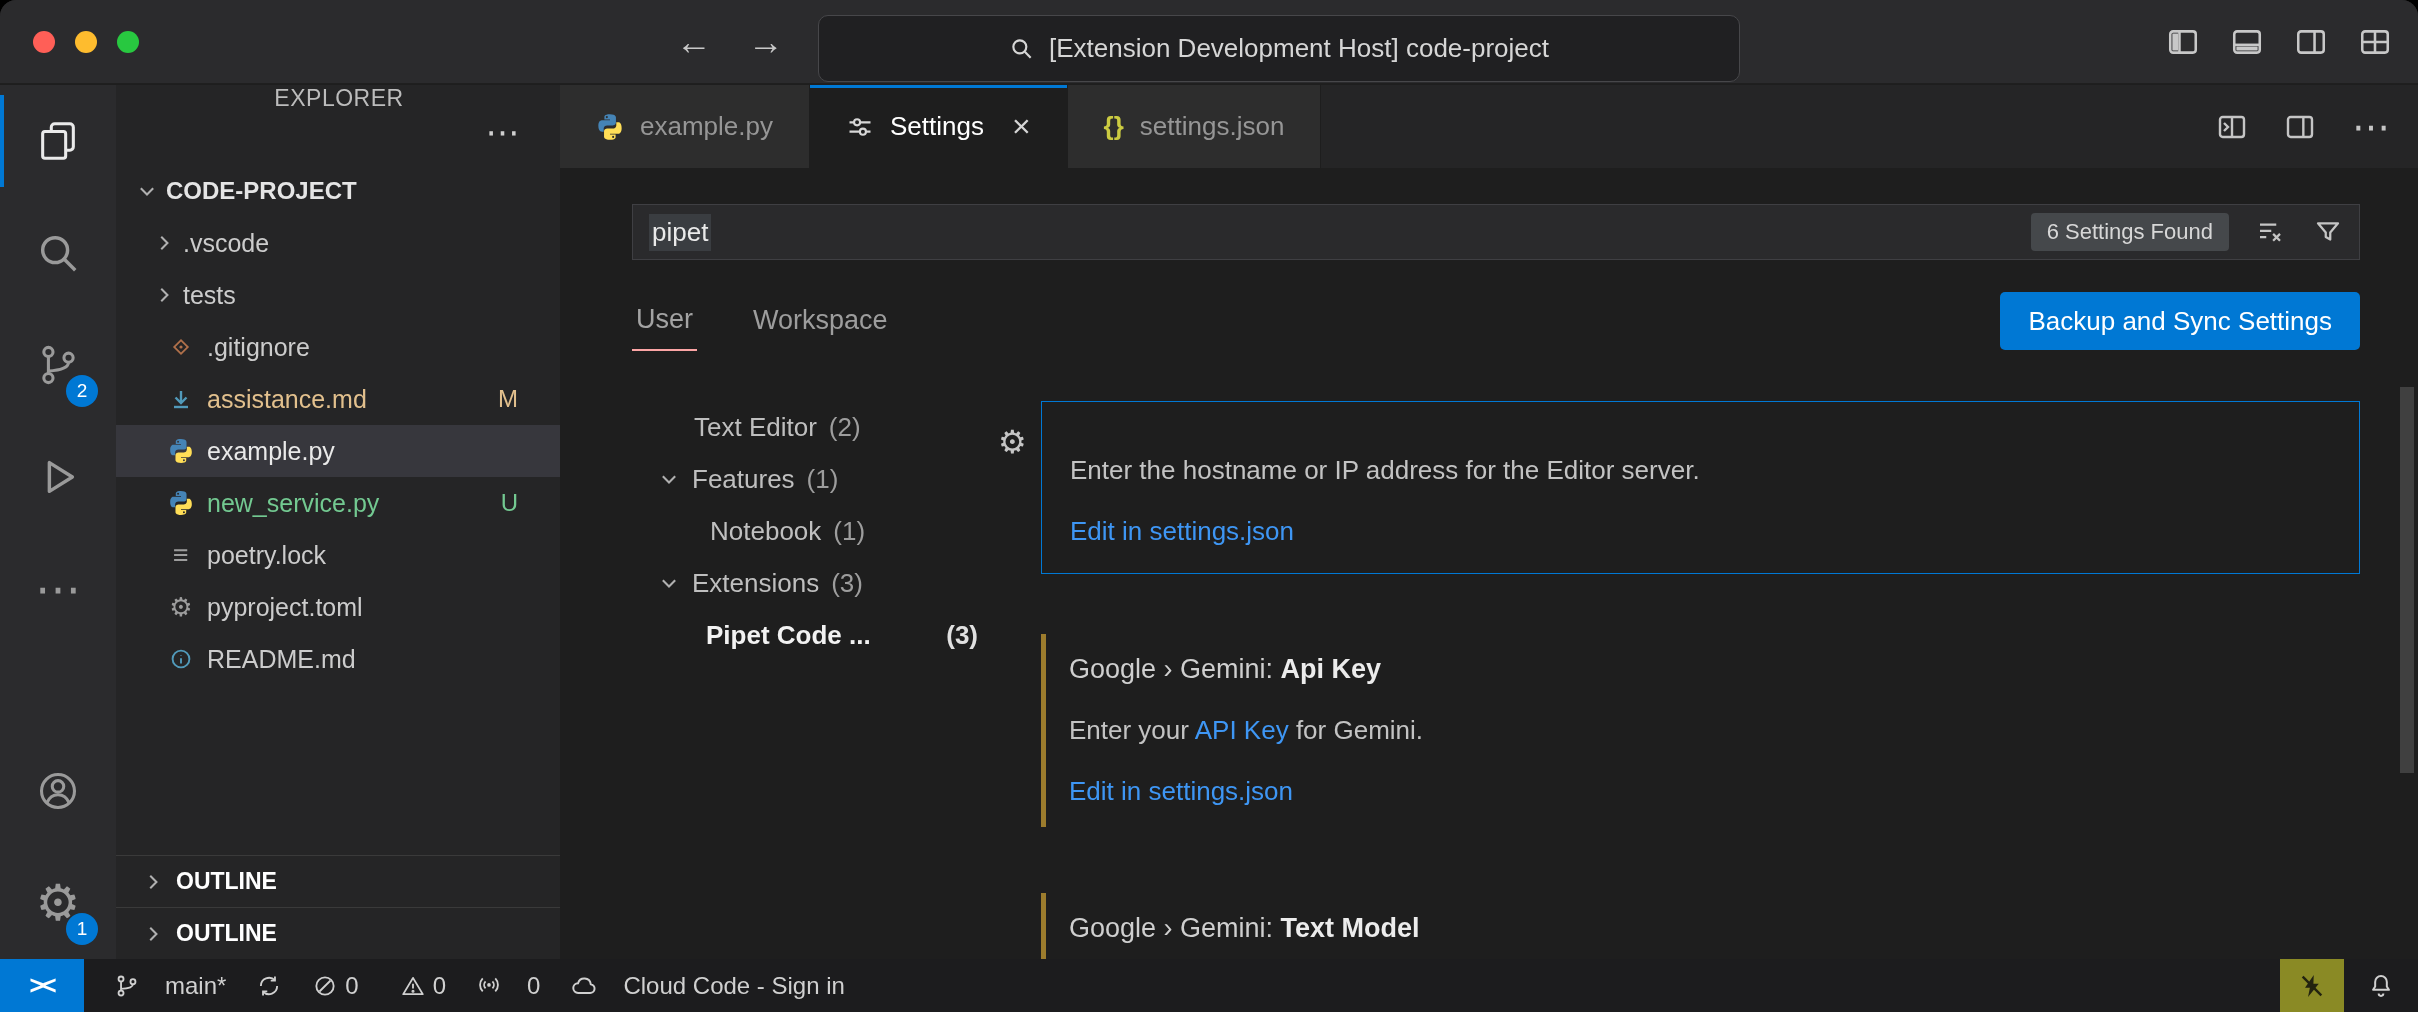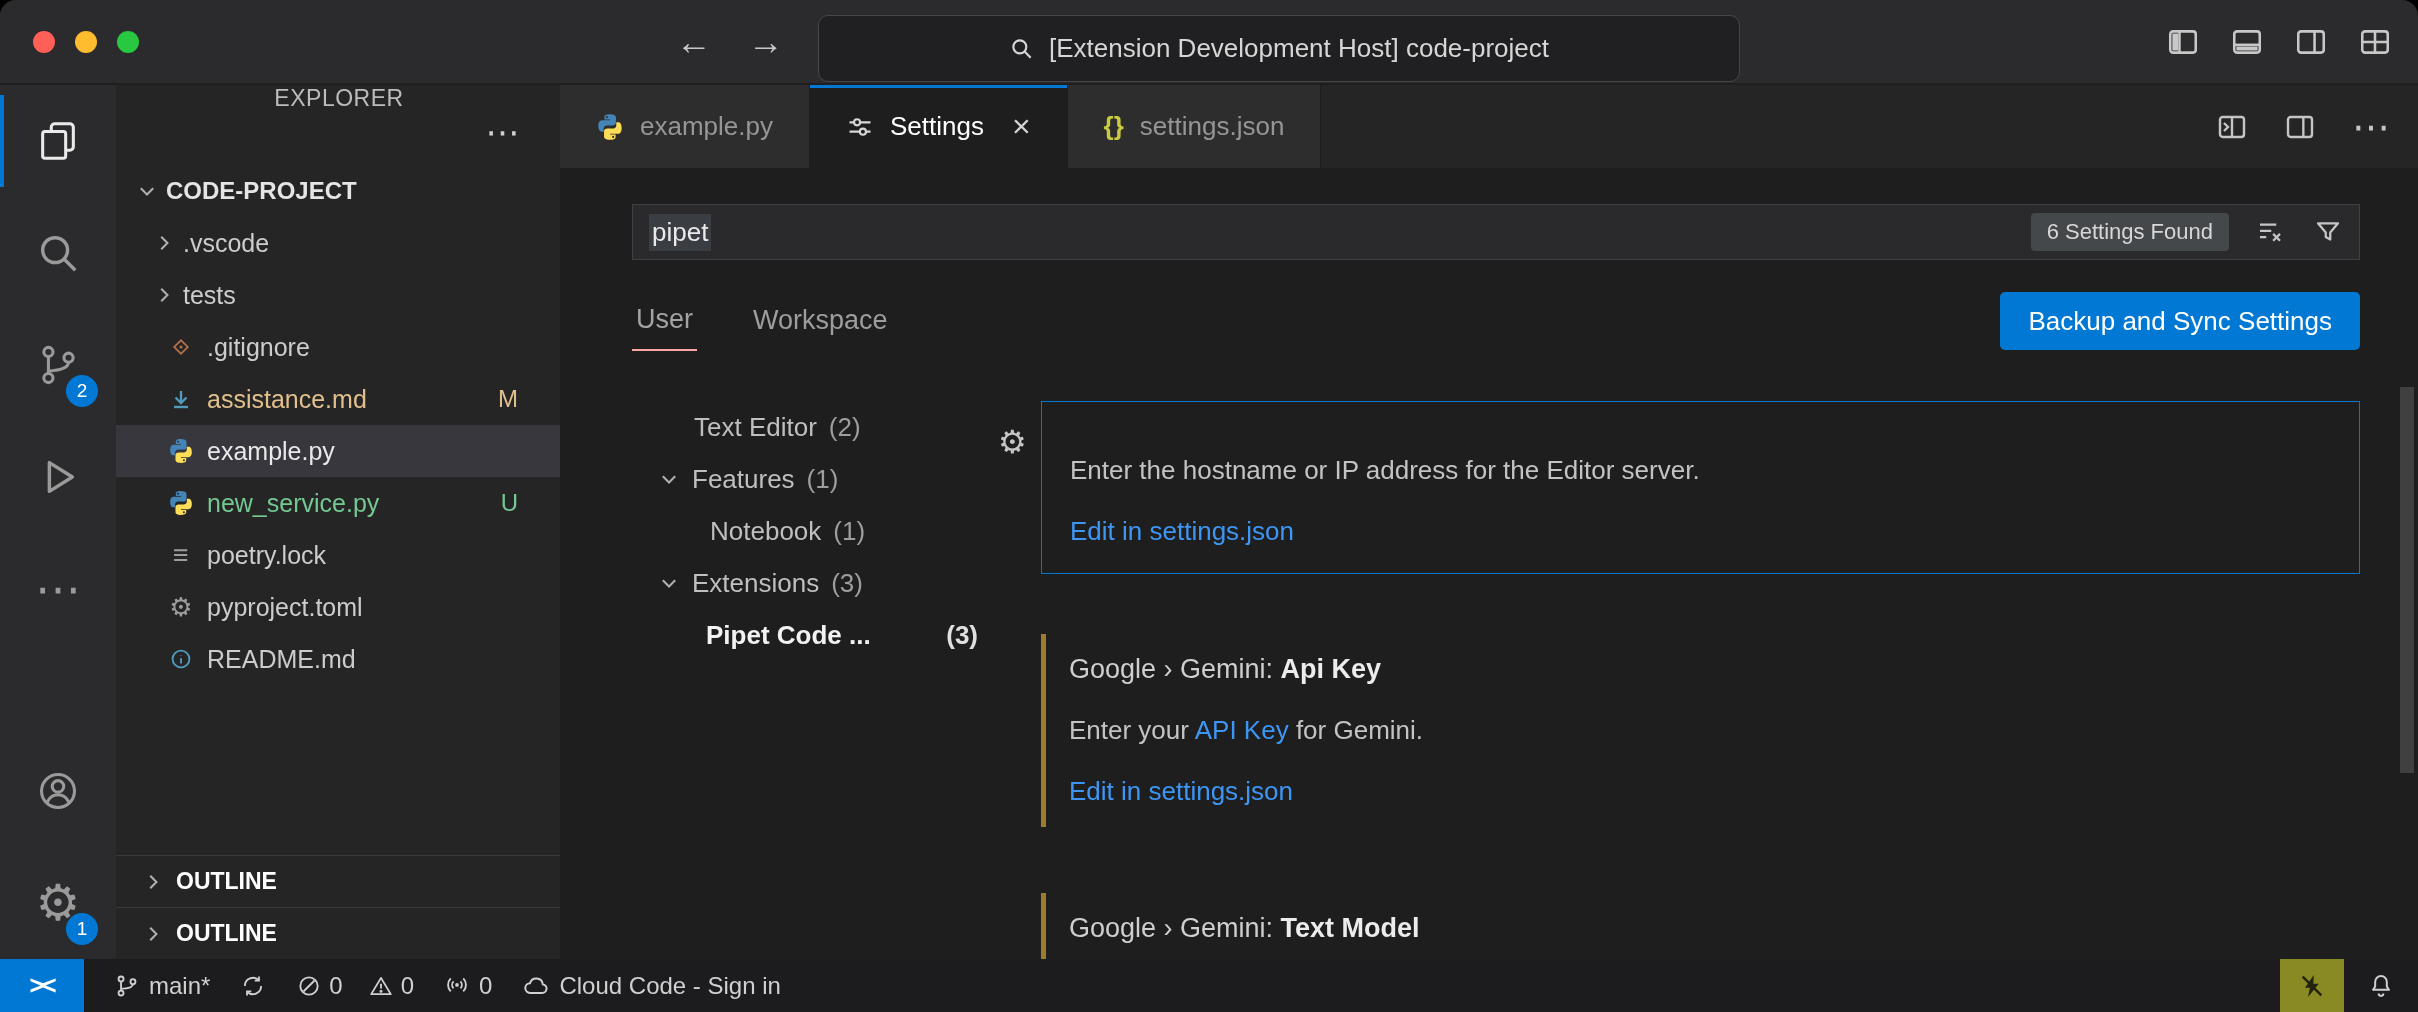--- a/index.html
+++ b/index.html
@@ -84,21 +84,21 @@
   .s-title { font-size:27px; color:#cfcfcf; line-height:34px; }
   .s-label { font-weight:bold; color:#ececec; }
   .s-desc { margin-top:28px; font-size:26px; color:#c3c3c3; line-height:32px; }
   .link { color:#3e96f4; }
   .s-link { display:inline-block; margin-top:30px; font-size:26px; }
   .scrollbar { position:absolute; right:4px; top:219px; width:14px; height:386px; background:rgba(121,121,121,.38); }
 
   
   .statusbar { position:absolute; bottom:0; left:0; right:0; height:53px; background:#1c1c1e; display:flex; align-items:center; color:#d0d0d0; font-size:24px; }
   .sb-remote { width:84px; height:100%; background:#0078d4; color:#fff; display:flex; align-items:center; justify-content:center; font-weight:bold; font-size:25px; letter-spacing:-2px; }
-  .sb-item { display:flex; align-items:center; gap:9px; margin-left:30px;text-align:right; }
+  .sb-item { display:flex; align-items:center; gap:25px; margin-left:30px;text-align:right; }
   .sb-item .pair { display:flex; align-items:center; gap:7px; }
   .sb-item .pair + .pair { margin-left:16px; }
   .sb-right { margin-left:auto; display:flex; align-items:center; height:100%; }
   .sb-bolt { width:64px; height:100%; background:#8a8a25; color:#232310; display:flex; align-items:center; justify-content:center; }
   .sb-bell { width:74px; display:flex; justify-content:center; color:#d0d0d0; }
 </style>
 </head>
 <body>
 
 <div class="window">

